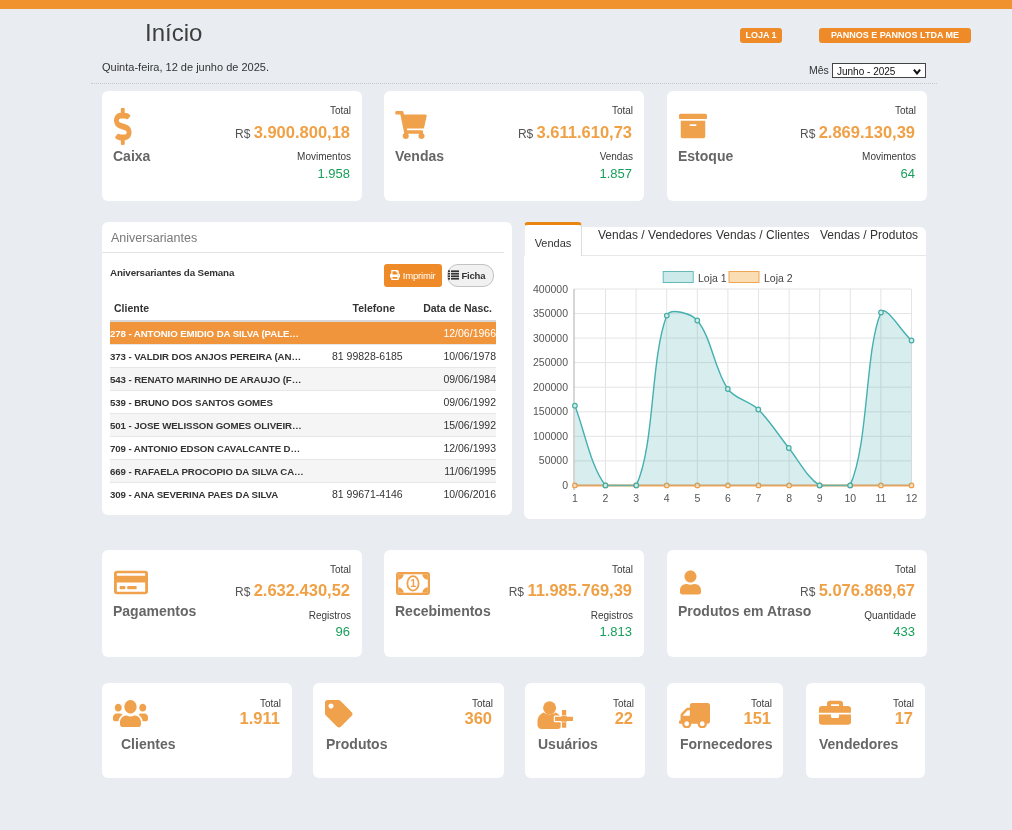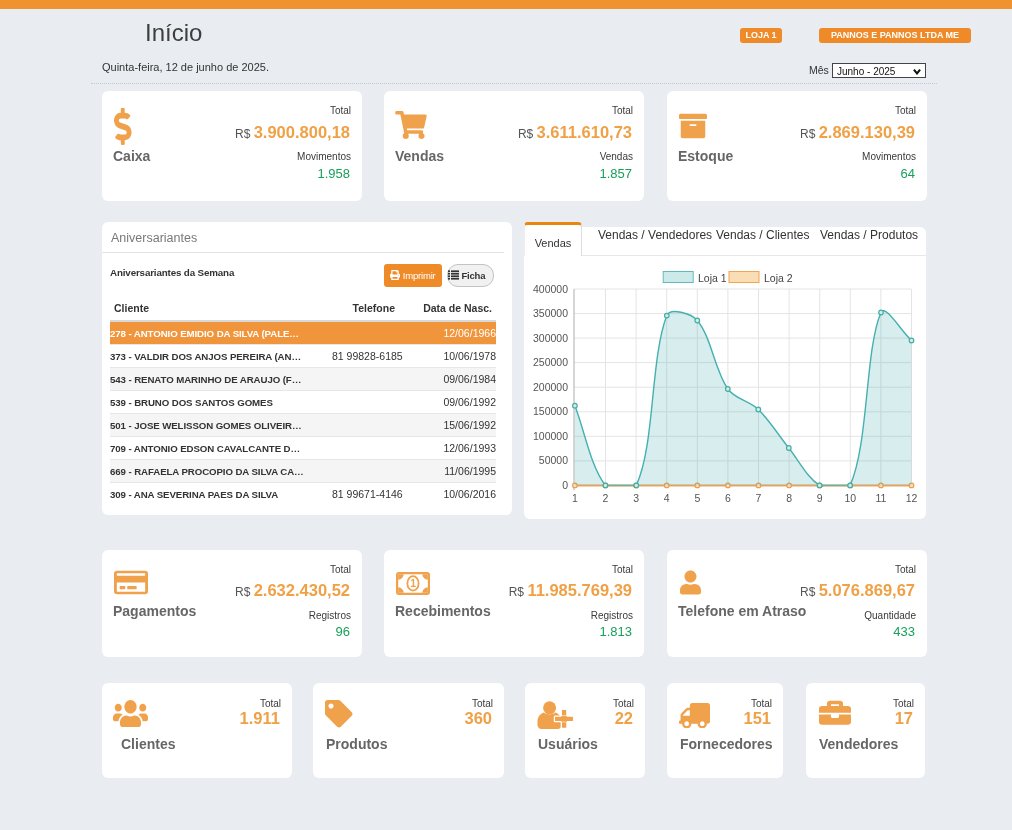--- a/index.html
+++ b/index.html
@@ -286,21 +286,21 @@
   <div class="ctitle" style="left:11px;top:53px;">Recebimentos</div>
   <div class="lbl" style="right:11px;top:14px;">Total</div>
   <div class="val" style="right:12px;top:31px;"><span class="rs">R$ </span>11.985.769,39</div>
   <div class="lbl" style="right:11px;top:60px;">Registros</div>
   <div class="grn" style="right:12px;top:74px;">1.813</div>
 </div>
 <div class="abs card" style="left:667px;top:550px;width:260px;height:107px;">
   <svg class="abs" style="left:13px;top:19px;" width="21" height="27" viewBox="0 0 448 512">
       <path fill="#f0a14c" d="M224 256c70.7 0 128-57.3 128-128S294.7 0 224 0 96 57.3 96 128s57.3 128 128 128zm89.6 32h-16.7c-22.2 10.2-46.9 16-72.9 16s-50.6-5.8-72.9-16h-16.7C60.2 288 0 348.2 0 422.4V464c0 26.5 21.5 48 48 48h352c26.5 0 48-21.5 48-48v-41.6c0-74.2-60.2-134.4-134.4-134.4z"></path>
     </svg>
-  <div class="ctitle" style="left:11px;top:53px;">Telefone em Atraso</div>
+  <div class="ctitle" style="left:11px;top:53px;">Produtos em Atraso</div>
   <div class="lbl" style="right:11px;top:14px;">Total</div>
   <div class="val" style="right:12px;top:31px;"><span class="rs">R$ </span>5.076.869,67</div>
   <div class="lbl" style="right:11px;top:60px;">Quantidade</div>
   <div class="grn" style="right:12px;top:74px;">433</div>
 </div>
 
 <div class="abs card" style="left:102px;top:683px;width:190px;height:95px;">
   <svg class="abs" style="left:11px;top:15px;" width="35" height="31" viewBox="0 0 640 512" preserveAspectRatio="none">
       <path fill="#f0a14c" d="M96 224c35.3 0 64-28.7 64-64s-28.7-64-64-64-64 28.7-64 64 28.7 64 64 64zm448 0c35.3 0 64-28.7 64-64s-28.7-64-64-64-64 28.7-64 64 28.7 64 64 64zm32 32h-64c-17.6 0-33.5 7.1-45.1 18.6 40.3 22.1 68.9 62 75.1 109.4h66c17.7 0 32-14.3 32-32v-32c0-35.3-28.7-64-64-64zm-256 0c61.9 0 112-50.1 112-112S381.9 32 320 32 208 82.1 208 144s50.1 112 112 112zm76.8 32h-8.3c-20.8 10-43.9 16-68.5 16s-47.6-6-68.5-16h-8.3C179.6 288 128 339.6 128 403.2V432c0 26.5 21.5 48 48 48h288c26.5 0 48-21.5 48-48v-28.8c0-63.6-51.6-115.2-115.2-115.2zm-223.7-13.4C161.5 263.1 145.6 256 128 256H64c-35.3 0-64 28.7-64 64v32c0 17.7 14.3 32 32 32h65.9c6.3-47.4 34.9-87.3 75.2-109.4z"></path>
     </svg>

